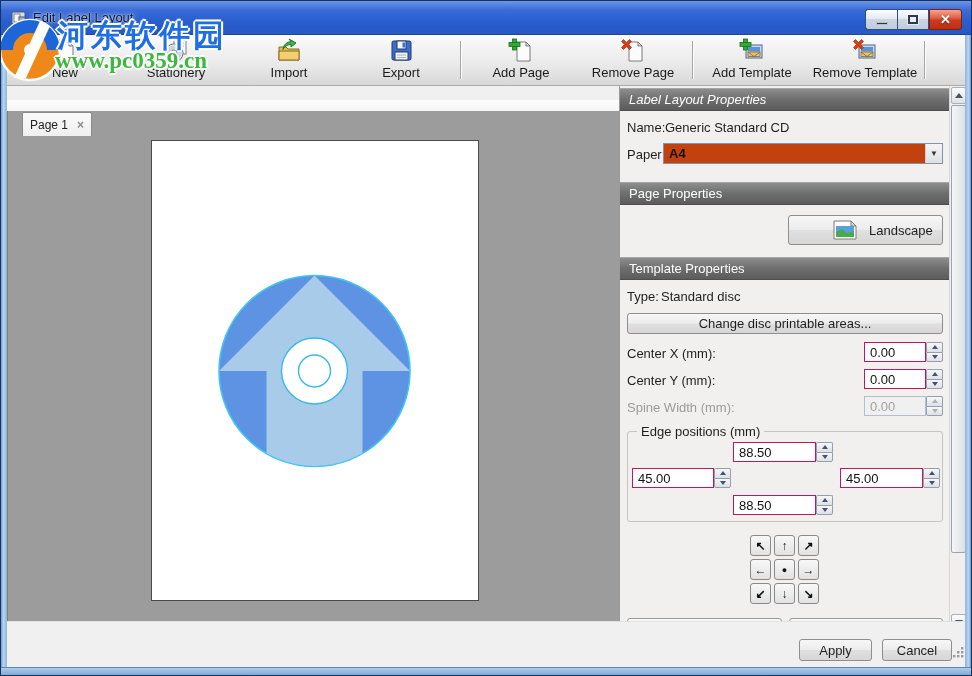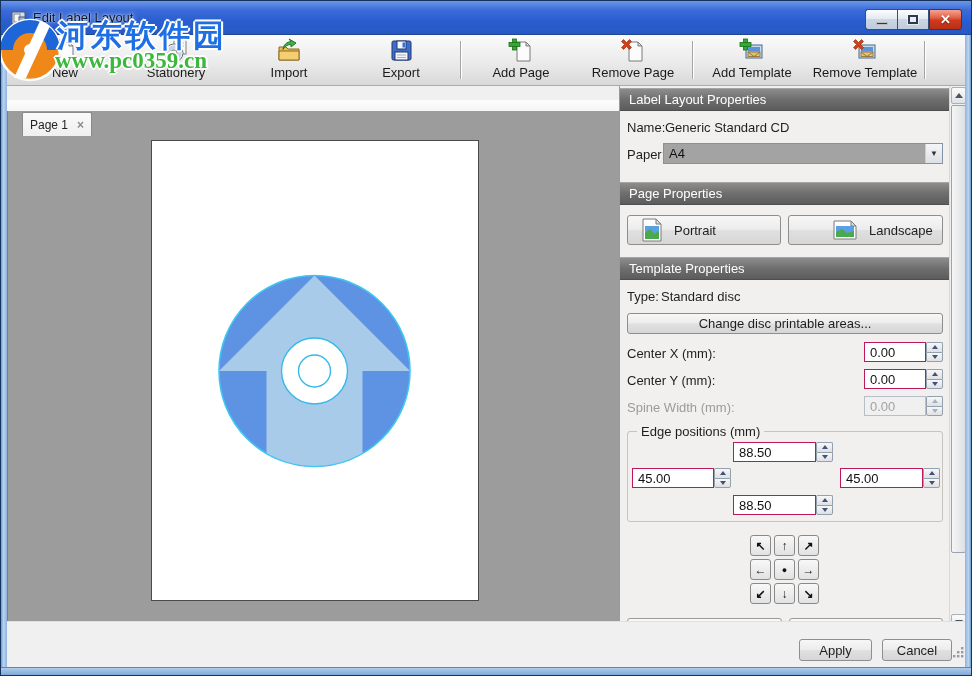--- a/index.html
+++ b/index.html
@@ -59,21 +59,21 @@
   
   .panel { left:618px; top:85px; width:348px; height:547px; background:#F1F0EF; border-left:1px solid #9A9A9A; overflow:hidden; }
   .hdr { position:absolute; left:0; width:330px; height:23px;
          background:linear-gradient(180deg,#8D8D8D,#6E6E6E 50%,#5C5C5C);
          color:#FFF; font-size:13px; display:flex; align-items:center; padding-left:9px;
          border-top:1px solid #A6A6A6; border-bottom:1px solid #4E4E4E; }
   .flabel { position:absolute; font-size:13px; color:#1E1E1E; white-space:nowrap; }
   .fvalue { position:absolute; font-size:13px; color:#1E1E1E; white-space:nowrap; }
   .flabel.disabled { color:#9B9B9B; }
 
-  .combo { position:absolute; height:21px; background:#a3a3a3; border:1px solid #8393A5; display:flex; align-items:center; }
+  .combo { position:absolute; height:21px; background:#c2410c; border:1px solid #8393A5; display:flex; align-items:center;font-weight:bold; }
   .combo .val { flex:1; font-size:13px; padding-left:5px; color:#111; }
   .combo .dd { width:17px; height:100%; display:flex; align-items:center; justify-content:center;
                border-left:1px solid #C8D0DA; background:linear-gradient(180deg,#F4F5F6,#DDE0E4); }
   .combo .dd span { font-size:8px; color:#333; }
 
   .btn7 { position:absolute; border:1px solid #8E8E8E; border-radius:3px;
           background:linear-gradient(180deg,#F7F7F7,#ECECEC 48%,#E0E0E0 52%,#D6D6D6);
           font-size:13px; color:#1E1E1E; display:flex; align-items:center; justify-content:center; }
   .btn7.orient { justify-content:flex-start; padding-left:14px; gap:12px; }
 
@@ -274,44 +274,35 @@
         <polygon points="162.5,134.5 258,230 67,230"></polygon>
         <rect x="114.5" y="229" width="96" height="98"></rect>
       </g>
       <circle cx="162.5" cy="230" r="33" fill="#FFFFFF" stroke="#35B9E8" stroke-width="1.4"></circle>
       <circle cx="162.5" cy="230" r="16" fill="#FFFFFF" stroke="#35B9E8" stroke-width="1.4"></circle>
     </svg>
   </div>
 
   <div class="abs panel">
 
-    <div class="hdr" style="top:2px;">Label Layout Properties</div>
+    <div class="hdr" style="top:2px;font-style:italic;">Label Layout Properties</div>
 
     <span class="flabel" style="left:7px; top:34px;">Name:</span>
     <span class="fvalue" style="left:45px; top:34px;">Generic Standard CD</span>
 
     <span class="flabel" style="left:7px; top:61px;">Paper:</span>
     <div class="combo" style="left:43px; top:57px; width:280px;">
       <span class="val">A4</span>
       <span class="dd">
           <span>▼</span>
         </span>
     </div>
 
     <div class="hdr" style="top:96px;">Page Properties</div>
 
-    <div class="btn7 orient" style="left:7px; top:129px; width:154px; height:30px;">
-      <svg width="20" height="24" viewBox="0 0 20 24">
-        <path d="M1 1h13l5 5v17H1z" fill="#FDFDFD" stroke="#7A7A7A"></path>
-        <path d="M14 1l5 5h-5z" fill="#DCDCDC" stroke="#7A7A7A"></path>
-        <rect x="3" y="8" width="14" height="13" fill="#5AA0E0"></rect>
-        <path d="M3 21v-6l5-4 4 5 5-3v8z" fill="#4CA84C"></path>
-      </svg>
-      <span>Portrait</span>
-    </div>
     <div class="btn7 orient" style="left:168px; top:129px; width:155px; height:30px;padding-left:44px;">
       <svg width="24" height="20" viewBox="0 0 24 20">
         <path d="M1 1h17l5 5v13H1z" fill="#FDFDFD" stroke="#7A7A7A"></path>
         <path d="M18 1l5 5h-5z" fill="#DCDCDC" stroke="#7A7A7A"></path>
         <rect x="3" y="6" width="18" height="11" fill="#5AA0E0"></rect>
         <path d="M3 17v-5l6-3 5 4 7-2v6z" fill="#4CA84C"></path>
       </svg>
       <span>Landscape</span>
     </div>
 

